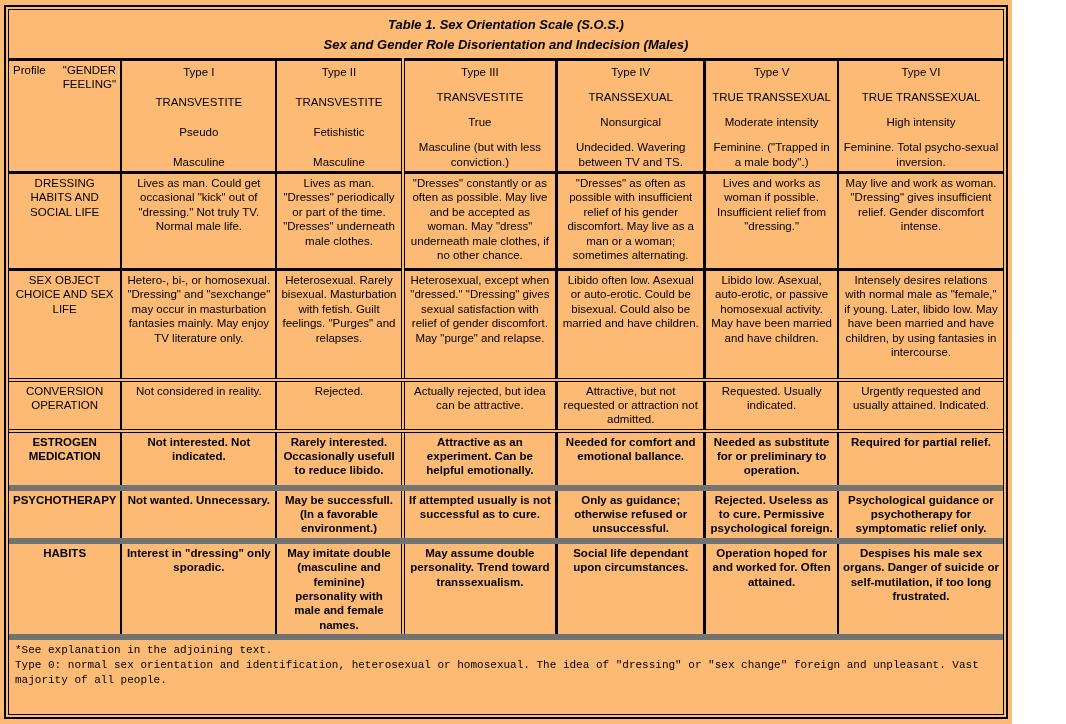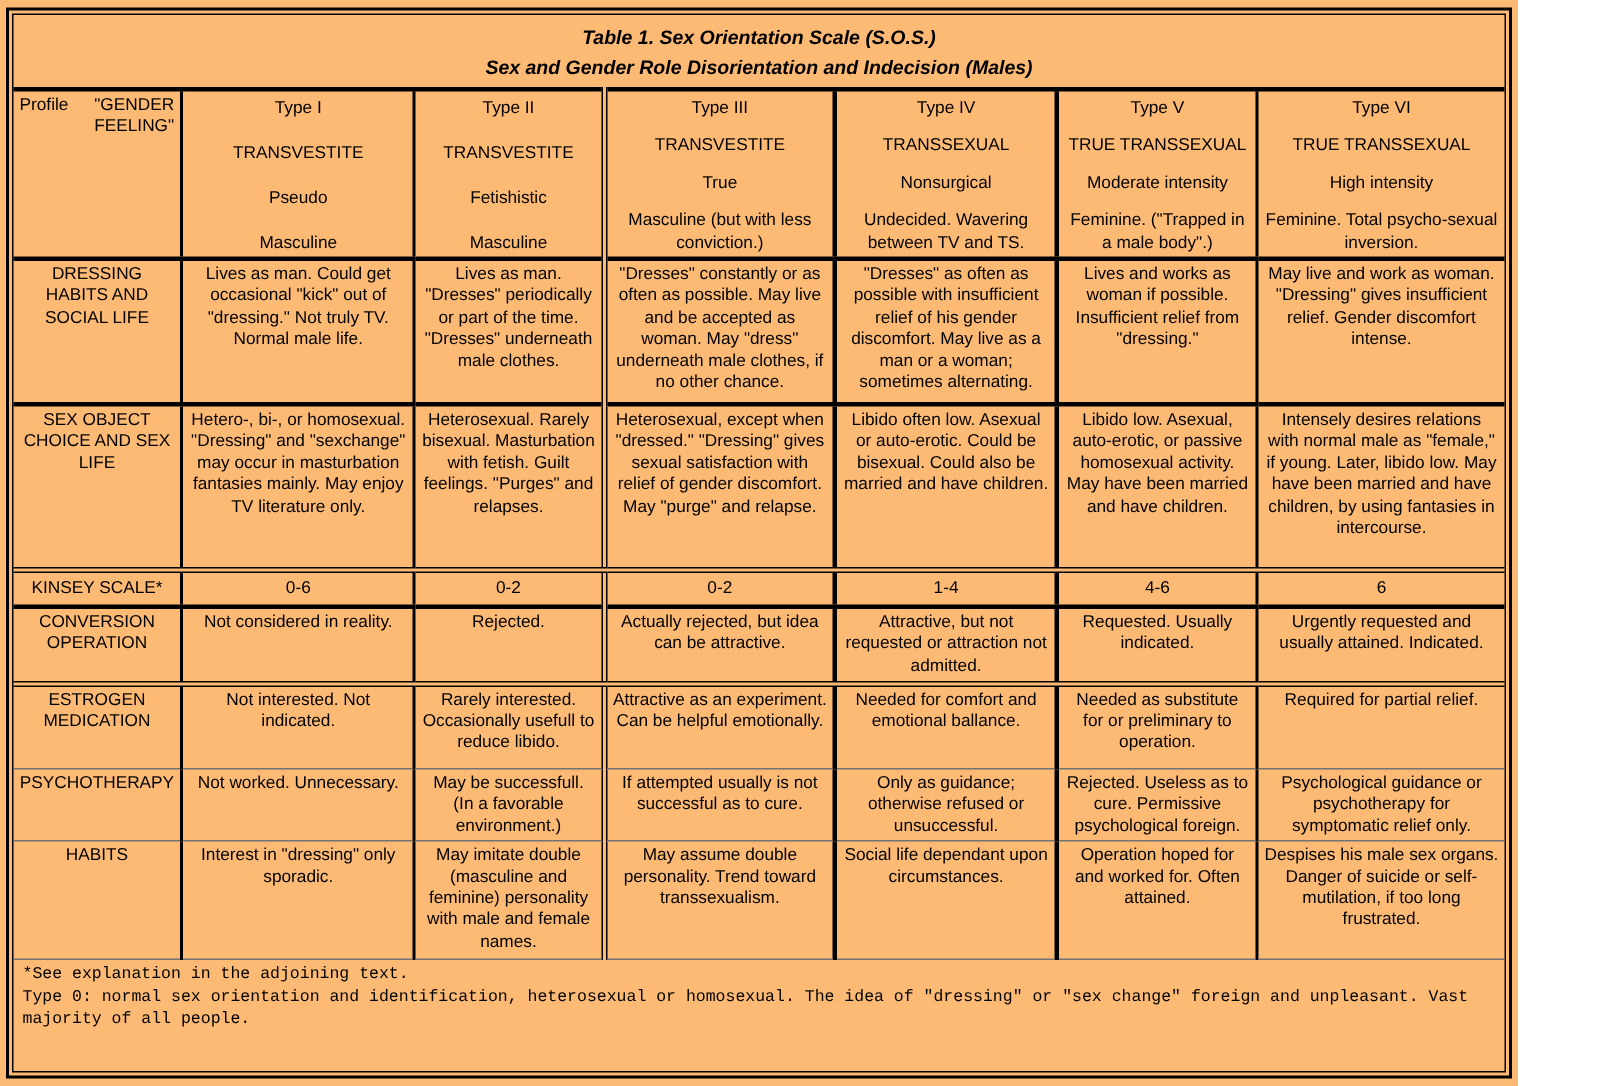--- a/index.html
+++ b/index.html
@@ -18,21 +18,21 @@
   td { padding: 2px 4px; text-align: center; vertical-align: top; line-height: 1.25; overflow: hidden; }
 
   
   .vl      { border-left: 2px solid #000; }
   .vl-dbl  { border-left: 4px double #000; }
   .vl-thick{ border-left: 3px solid #000; }
 
   
   tr.bb-thick > td { border-bottom: 3px solid #000; }
   tr.bb-dbl   > td { border-bottom: 4px double #000; }
-  tr.bb-thin  > td { border-bottom: 1px solid #737373; }
+  tr.bb-thin  > td { border-bottom: 6px solid #737373; font-weight: bold; }
 
   .title-cell { padding: 5px 4px 4px 4px; }
   .title-line { font-weight: bold; font-style: italic; font-size: 13px; line-height: 1.5; }
 
   tr.group-row > td { height: 27px; vertical-align: middle; font-size: 11.5px; }
 
   tr.row-profile  > td { height: 112px; }
   tr.row-dressing > td { height: 97px; }
   tr.row-sexobj   > td { height: 110px; }
   tr.row-kinsey   > td { height: 25px; vertical-align: middle; }
@@ -142,29 +142,20 @@
         <tr class="row-sexobj bb-dbl">
           <td>SEX OBJECT CHOICE AND SEX LIFE</td>
           <td class="vl">Hetero-, bi-, or homosexual. "Dressing" and "sexchange" may occur in masturbation fantasies mainly. May enjoy TV literature only.</td>
           <td class="vl">Heterosexual. Rarely bisexual. Masturbation with fetish. Guilt feelings. "Purges" and relapses.</td>
           <td class="vl-dbl">Heterosexual, except when "dressed." "Dressing" gives sexual satisfaction with relief of gender discomfort. May "purge" and relapse.</td>
           <td class="vl-thick">Libido often low. Asexual or auto-erotic. Could be bisexual. Could also be married and have children.</td>
           <td class="vl-thick">Libido low. Asexual, auto-erotic, or passive homosexual activity. May have been married and have children.</td>
           <td class="vl">Intensely desires relations with normal male as "female," if young. Later, libido low. May have been married and have children, by using fantasies in intercourse.</td>
         </tr>
 
-        <tr class="row-kinsey bb-thick">
-          <td>KINSEY SCALE*</td>
-          <td class="vl">0-6</td>
-          <td class="vl">0-2</td>
-          <td class="vl-dbl">0-2</td>
-          <td class="vl-thick">1-4</td>
-          <td class="vl-thick">4-6</td>
-          <td class="vl">6</td>
-        </tr>
 
         <tr class="row-conv bb-dbl">
           <td>CONVERSION OPERATION</td>
           <td class="vl">Not considered in reality.</td>
           <td class="vl">Rejected.</td>
           <td class="vl-dbl">Actually rejected, but idea can be attractive.</td>
           <td class="vl-thick">Attractive, but not requested or attraction not admitted.</td>
           <td class="vl-thick">Requested. Usually indicated.</td>
           <td class="vl">Urgently requested and usually attained. Indicated.</td>
         </tr>
@@ -174,21 +165,21 @@
           <td class="vl">Not interested. Not indicated.</td>
           <td class="vl">Rarely interested. Occasionally usefull to reduce libido.</td>
           <td class="vl-dbl">Attractive as an experiment. Can be helpful emotionally.</td>
           <td class="vl-thick">Needed for comfort and emotional ballance.</td>
           <td class="vl-thick">Needed as substitute for or preliminary to operation.</td>
           <td class="vl">Required for partial relief.</td>
         </tr>
 
         <tr class="row-psycho bb-thin">
           <td>PSYCHOTHERAPY</td>
-          <td class="vl">Not worked. Unnecessary.</td>
+          <td class="vl">Not wanted. Unnecessary.</td>
           <td class="vl">May be successfull. (In a favorable environment.)</td>
           <td class="vl-dbl">If attempted usually is not successful as to cure.</td>
           <td class="vl-thick">Only as guidance; otherwise refused or unsuccessful.</td>
           <td class="vl-thick">Rejected. Useless as to cure. Permissive psychological foreign.</td>
           <td class="vl">Psychological guidance or psychotherapy for symptomatic relief only.</td>
         </tr>
 
         <tr class="row-remarks bb-thin">
           <td>HABITS</td>
           <td class="vl">Interest in "dressing" only sporadic.</td>

